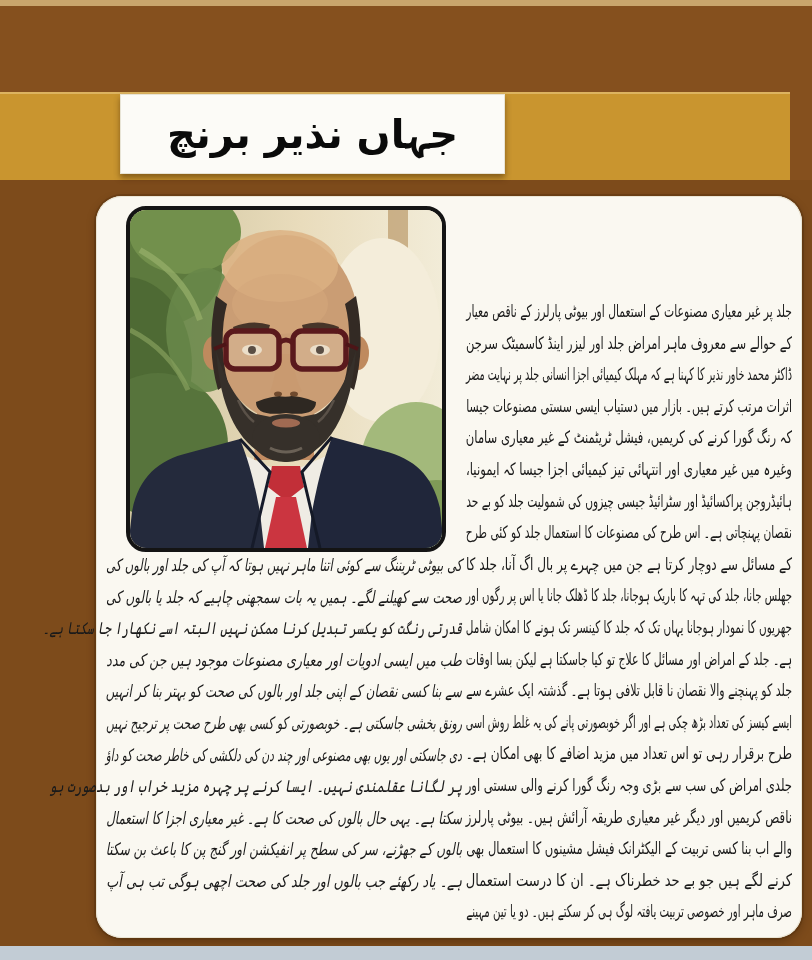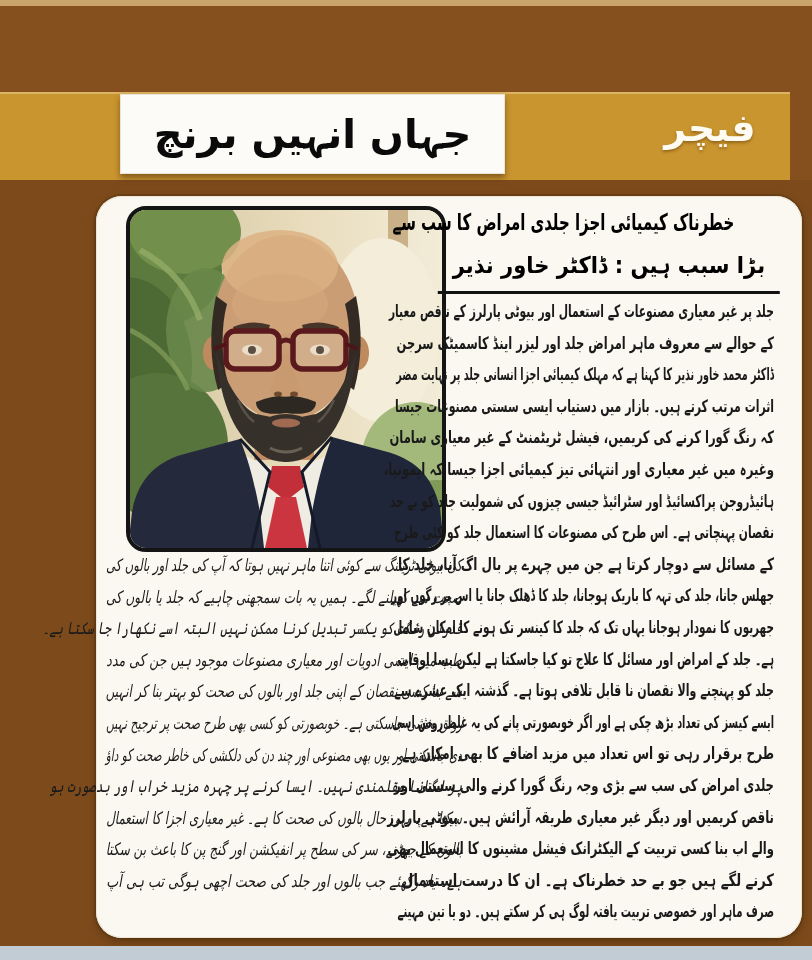--- a/index.html
+++ b/index.html
@@ -36,40 +36,39 @@
   }
   .photo-frame svg{display:block;width:100%;height:100%;}
   .headline{position:absolute;left:356px;top:4px;right:8px;direction:rtl;text-align:center;color:#000;}
   .headline-line{font-weight:bold;font-size:23px;line-height:44px;white-space:nowrap;}
   .headline-underline-wrap{display:block;line-height:42px;white-space:nowrap;}
   .headline-underline-wrap span{
     display:inline-block;border-bottom:3px solid #111;padding:0 16px 5px;
     font-weight:bold;font-size:23px;white-space:nowrap;
   }
   .body-col{position:absolute;direction:rtl;color:#1a1a1a;}
-  .col-right{top:100px;right:28px;width:326px;font-weight:bold;}
+  .col-right{top:100px;right:10px;width:326px;}
   .col-left{top:354px;left:10px;width:356px;font-style:italic;}
   .body-col .body-line{
     height:31.6px;line-height:31.6px;font-size:17px;white-space:nowrap;overflow:visible;
   }
 </style>
 </head>
 <body>
 
 <div class="page">
 
   <div class="top-strip"></div>
   <div class="header-band"></div>
   <div class="gold-band"></div>
 
   <div class="masthead-box">
-    <div class="masthead-calligraphy">جہاں انہیں برنچ</div>
+    <div class="masthead-calligraphy">جہاں نذیر برنچ</div>
   </div>
 
-  <div class="section-label">فیچر</div>
 
   <div class="article-card">
 
     <div class="photo-frame">
       <svg viewBox="0 0 312 338" preserveAspectRatio="none">
         <defs>
           <linearGradient id="bgg" x1="0" y1="0" x2="1" y2="0">
             <stop offset="0" stop-color="#cfc49e"></stop>
             <stop offset="0.55" stop-color="#e9dcbc"></stop>
             <stop offset="1" stop-color="#f2ecd8"></stop>
@@ -137,26 +136,20 @@
         <g stroke="#5a191c" stroke-width="5.5" fill="rgba(240,233,214,0.22)">
           <rect x="96" y="121" width="53" height="38" rx="9"></rect>
           <rect x="163" y="121" width="53" height="38" rx="9"></rect>
         </g>
         <path d="M149,133 q7,-6 14,0" stroke="#5a191c" stroke-width="5" fill="none"></path>
         <path d="M96,134 L84,139" stroke="#4c1517" stroke-width="4"></path>
         <path d="M216,134 L228,139" stroke="#4c1517" stroke-width="4"></path>
       </svg>
     </div>
 
-    <div class="headline">
-      <div class="headline-line" style="transform-origin: 50% 50%; transform: scaleX(0.65019);">خطرناک کیمیائی اجزا جلدی امراض کا سب سے</div>
-      <div class="headline-underline-wrap" style="transform-origin: 50% 50%; transform: scaleX(0.91689);">
-        <span>بڑا سبب ہیں : ڈاکٹر خاور نذیر</span>
-      </div>
-    </div>
 
     <div class="body-col col-right">
         <div class="body-line" style="transform-origin: 100% 50%; transform: scaleX(0.631783);">جلد پر غیر معیاری مصنوعات کے استعمال اور بیوٹی پارلرز کے ناقص معیار</div>
         <div class="body-line" style="transform-origin: 100% 50%; transform: scaleX(0.674948);">کے حوالے سے معروف ماہر امراض جلد اور لیزر اینڈ کاسمیٹک سرجن</div>
         <div class="body-line" style="transform-origin: 100% 50%; transform: scaleX(0.564014);">ڈاکٹر محمد خاور نذیر کا کہنا ہے کہ مہلک کیمیائی اجزا انسانی جلد پر نہایت مضر</div>
         <div class="body-line" style="transform-origin: 100% 50%; transform: scaleX(0.641732);">اثرات مرتب کرتے ہیں۔ بازار میں دستیاب ایسی سستی مصنوعات جیسا</div>
         <div class="body-line" style="transform-origin: 100% 50%; transform: scaleX(0.680585);">کہ رنگ گورا کرنے کی کریمیں، فیشل ٹریٹمنٹ کے غیر معیاری سامان</div>
         <div class="body-line" style="transform-origin: 100% 50%; transform: scaleX(0.687764);">وغیرہ میں غیر معیاری اور انتہائی تیز کیمیائی اجزا جیسا کہ ایمونیا،</div>
         <div class="body-line" style="transform-origin: 100% 50%; transform: scaleX(0.624521);">ہائیڈروجن پراکسائیڈ اور سٹرائیڈ جیسی چیزوں کی شمولیت جلد کو بے حد</div>
         <div class="body-line" style="transform-origin: 100% 50%; transform: scaleX(0.624521);">نقصان پہنچاتی ہے۔ اس طرح کی مصنوعات کا استعمال جلد کو کئی طرح</div>

